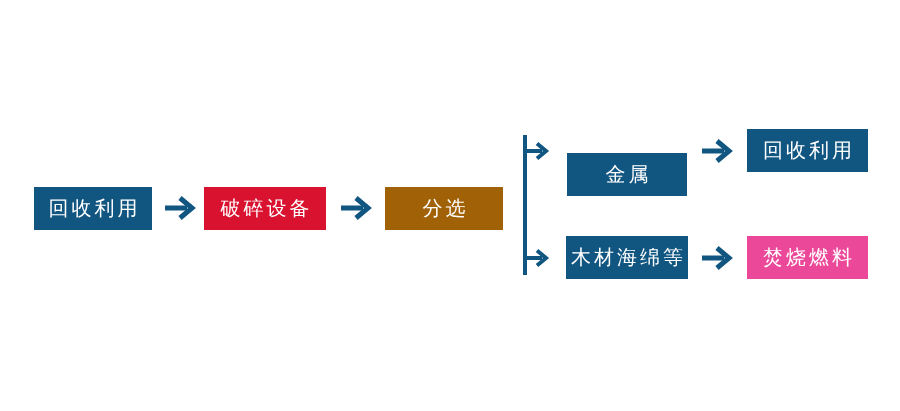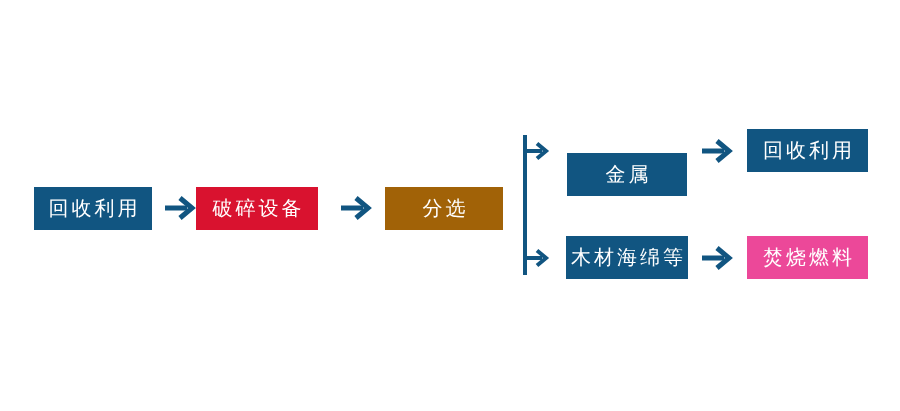--- a/index.html
+++ b/index.html
@@ -47,21 +47,21 @@
 
 <div class="canvas">
 
   <div class="node" style="left: 34px; top: 187px; width: 118px; height: 43px; background: rgb(17, 85, 129); color: rgb(255, 255, 255);">回收利用</div>
 
   <svg class="arrow-svg" style="left:164px; top:193px;" width="34" height="30" viewBox="0 0 34 30">
     <line class="arrow-stroke" x1="1" y1="15" x2="23" y2="15" stroke-width="5"></line>
     <polyline class="arrow-stroke" points="16,5 28,15 16,25" stroke-width="5"></polyline>
   </svg>
 
-  <div class="node" style="left: 196px; top: 187px; width: 122px; height: 43px; background: rgb(217, 18, 47); color: rgb(255, 255, 255);">破碎设备</div>
+  <div class="node" style="left: 204px; top: 187px; width: 122px; height: 43px; background: rgb(217, 18, 47); color: rgb(255, 255, 255);">破碎设备</div>
 
   <svg class="arrow-svg" style="left:340px; top:193px;" width="34" height="30" viewBox="0 0 34 30">
     <line class="arrow-stroke" x1="1" y1="15" x2="23" y2="15" stroke-width="5"></line>
     <polyline class="arrow-stroke" points="16,5 28,15 16,25" stroke-width="5"></polyline>
   </svg>
 
   <div class="node" style="left: 385px; top: 187px; width: 118px; height: 43px; background: #a16207; color: rgb(255, 255, 255);">分选</div>
 
   <div class="vline" style="left:523px; top:135px; width:4px; height:140px;"></div>
 

